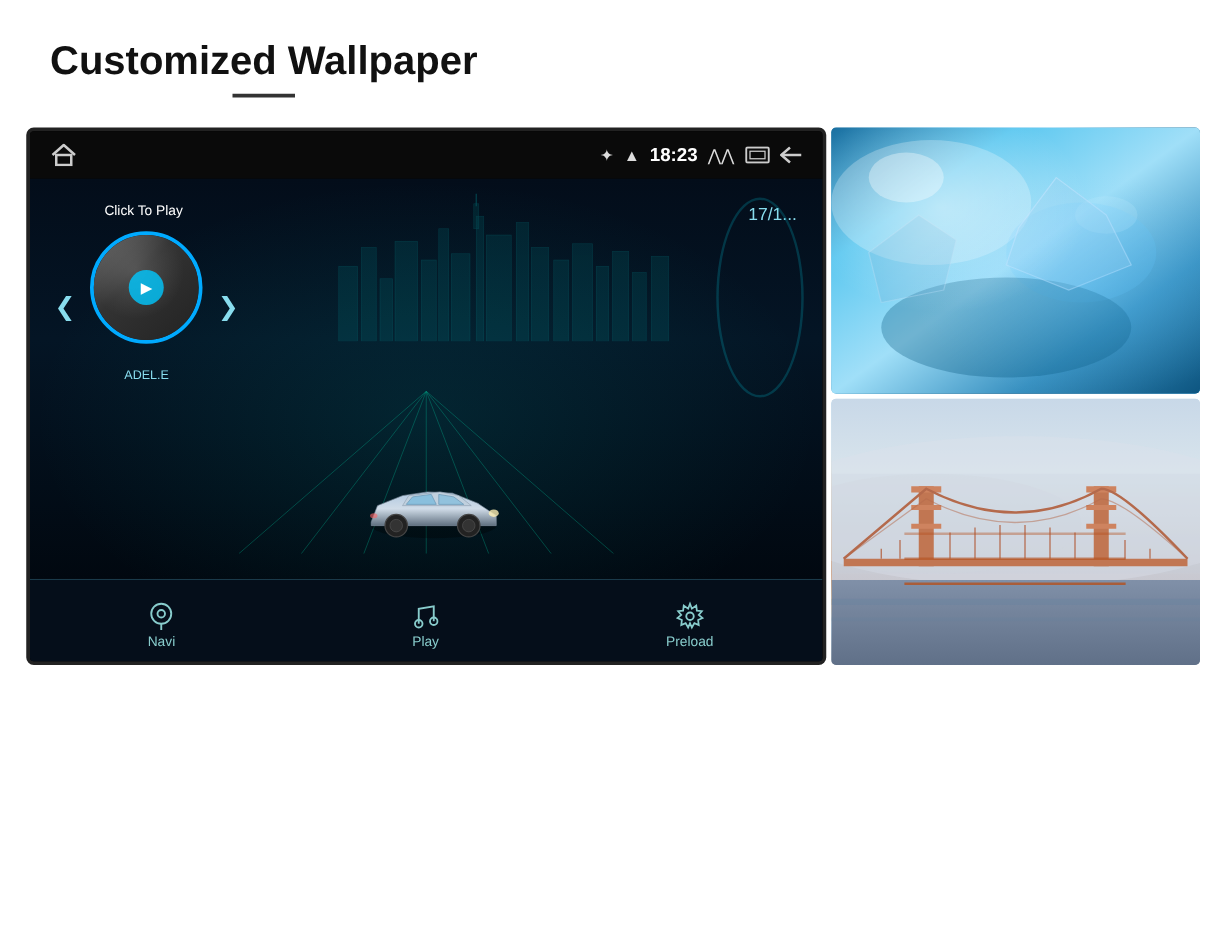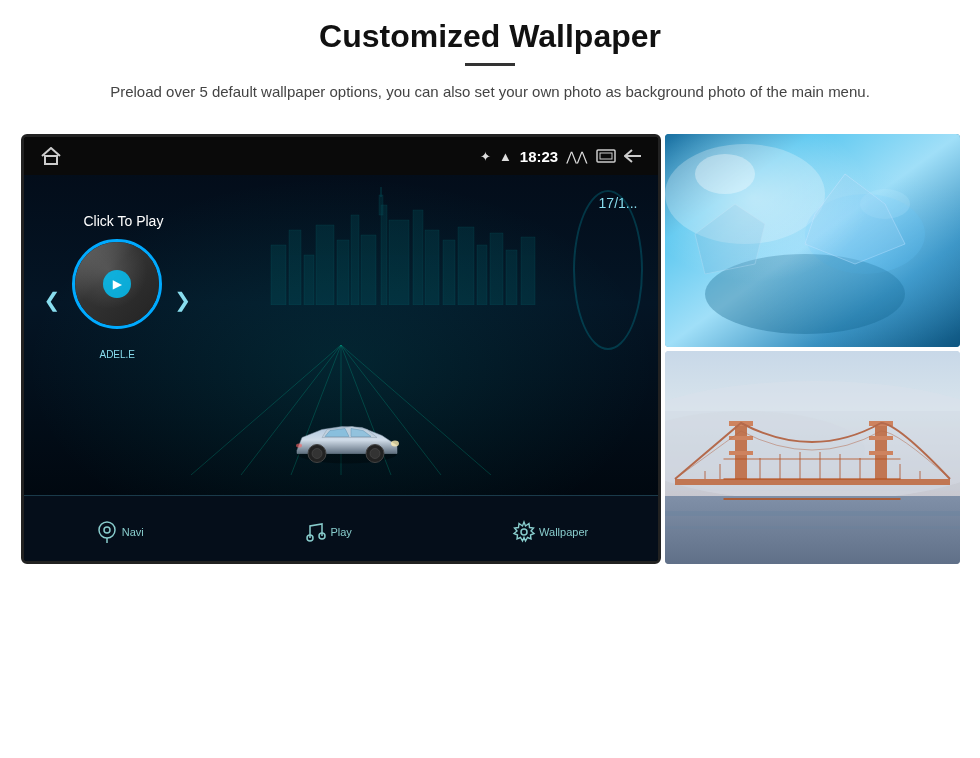--- a/index.html
+++ b/index.html
@@ -9,22 +9,22 @@
       background: #fff;
       font-family: Arial, sans-serif;
       overflow: hidden;
     }
 
     .page-wrapper {
       width: 980px;
       height: 572px;
       display: flex;
       flex-direction: column;
-      align-items: center;
-      padding: 18px 40px 20px;
+      align-items: flex-start;
+      padding: 30px 40px 20px;
     }
 
     .title-section {
       text-align: center;
       margin-bottom: 10px;
     }
 
     .page-title {
       font-size: 32px;
       font-weight: 900;
@@ -138,24 +138,23 @@
       position: absolute;
       left: 20px;
       top: 20px;
       display: flex;
       flex-direction: column;
       align-items: flex-start;
     }
 
     .click-to-play {
       color: #fff;
-      font-size: 14px;
+      font-size: 11px;
       margin-bottom: 10px;
       margin-left: 40px;
-      margin-top: 18px;
     }
 
     .music-player {
       display: flex;
       align-items: center;
       gap: 12px;
     }
 
     .prev-btn {
       color: #8de;
@@ -235,20 +234,21 @@
       background: #050e1a;
       height: 72px;
       display: flex;
       align-items: center;
       justify-content: space-around;
       border-top: 1px solid #1a3a4a;
     }
 
     .nav-item {
       display: flex;
+      flex-direction: column;
       align-items: center;
       gap: 1px;
       cursor: pointer;
       min-width: 70px;
     }
 
     .nav-icon-wrap {
       width: 28px;
       height: 28px;
       display: flex;
@@ -316,21 +316,20 @@
     }
   </style>
 </head>
 <body>
 
 <div class="page-wrapper">
 
   <div class="title-section">
     <h1 class="page-title">Customized Wallpaper</h1>
     <div class="title-divider"></div>
-    <p class="page-description">Preload over 5 default wallpaper options, you can also set your own photo as background photo of the main menu.</p>
   </div>
 
   <div class="content-area">
 
     <div class="device-screenshot">
 
       <div class="status-bar">
         <div class="status-left">
 
           <svg width="22" height="18" viewBox="0 0 22 18">
@@ -493,21 +492,21 @@
           <span class="nav-label">Play</span>
         </div>
 
         <div class="nav-item">
           <div class="nav-icon-wrap">
             <svg width="24" height="24" viewBox="0 0 24 24" fill="none">
               <circle cx="12" cy="12" r="3" stroke="#8cc" stroke-width="1.5"></circle>
               <path d="M12,2 L13.5,6 L17,3.5 L17.5,7.5 L21.5,8 L19,11 L22,13.5 L18.5,15 L19,19 L15.5,17.5 L13.5,21 L12,17.5 L10.5,21 L8.5,17.5 L5,19 L5.5,15 L2,13.5 L5,11 L2.5,8 L6.5,7.5 L7,3.5 L10.5,6 Z" stroke="#8cc" stroke-width="1.4" fill="none"></path>
             </svg>
           </div>
-          <span class="nav-label">Wallpaper</span>
+          <span class="nav-label">Preload</span>
         </div>
 
       </div>
     </div>
 
     <div class="side-images">
 
       <div class="side-image img-blue-water">
         <svg width="295" height="213" viewBox="0 0 295 213" xmlns="http://www.w3.org/2000/svg">
           <defs>

